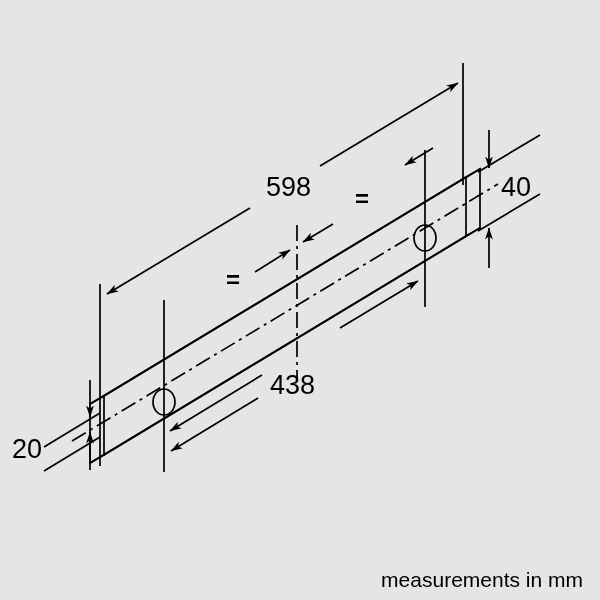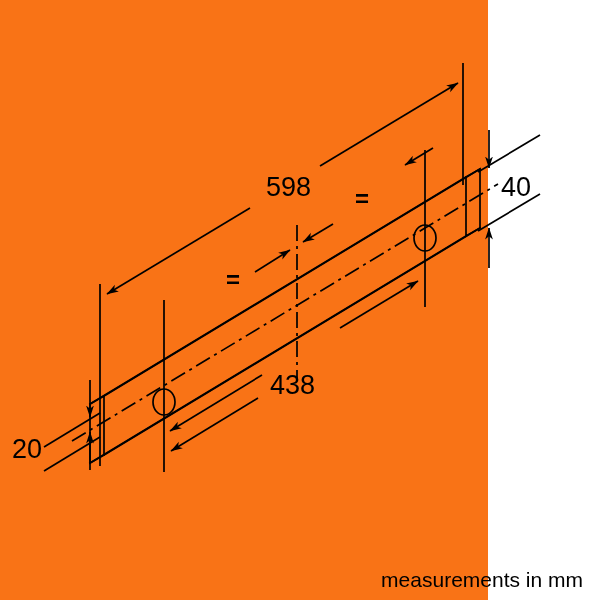--- a/index.html
+++ b/index.html
@@ -9,23 +9,23 @@
   }
   body {
     width: 600px;
     height: 600px;
     font-family: "Liberation Sans", sans-serif;
     color: #000000;
     overflow: hidden;
   }
   #drawing-root {
     position: relative;
-    width: 488px;
+    width: 600px;
     height: 600px;
-    background: #f97316;
+    background: #e5e5e5;
   }
   svg#tech-drawing {
     position: absolute;
     top: 0;
     left: 0;
     width: 600px;
     height: 600px;
     display: block;
   }
   .dim-text {

